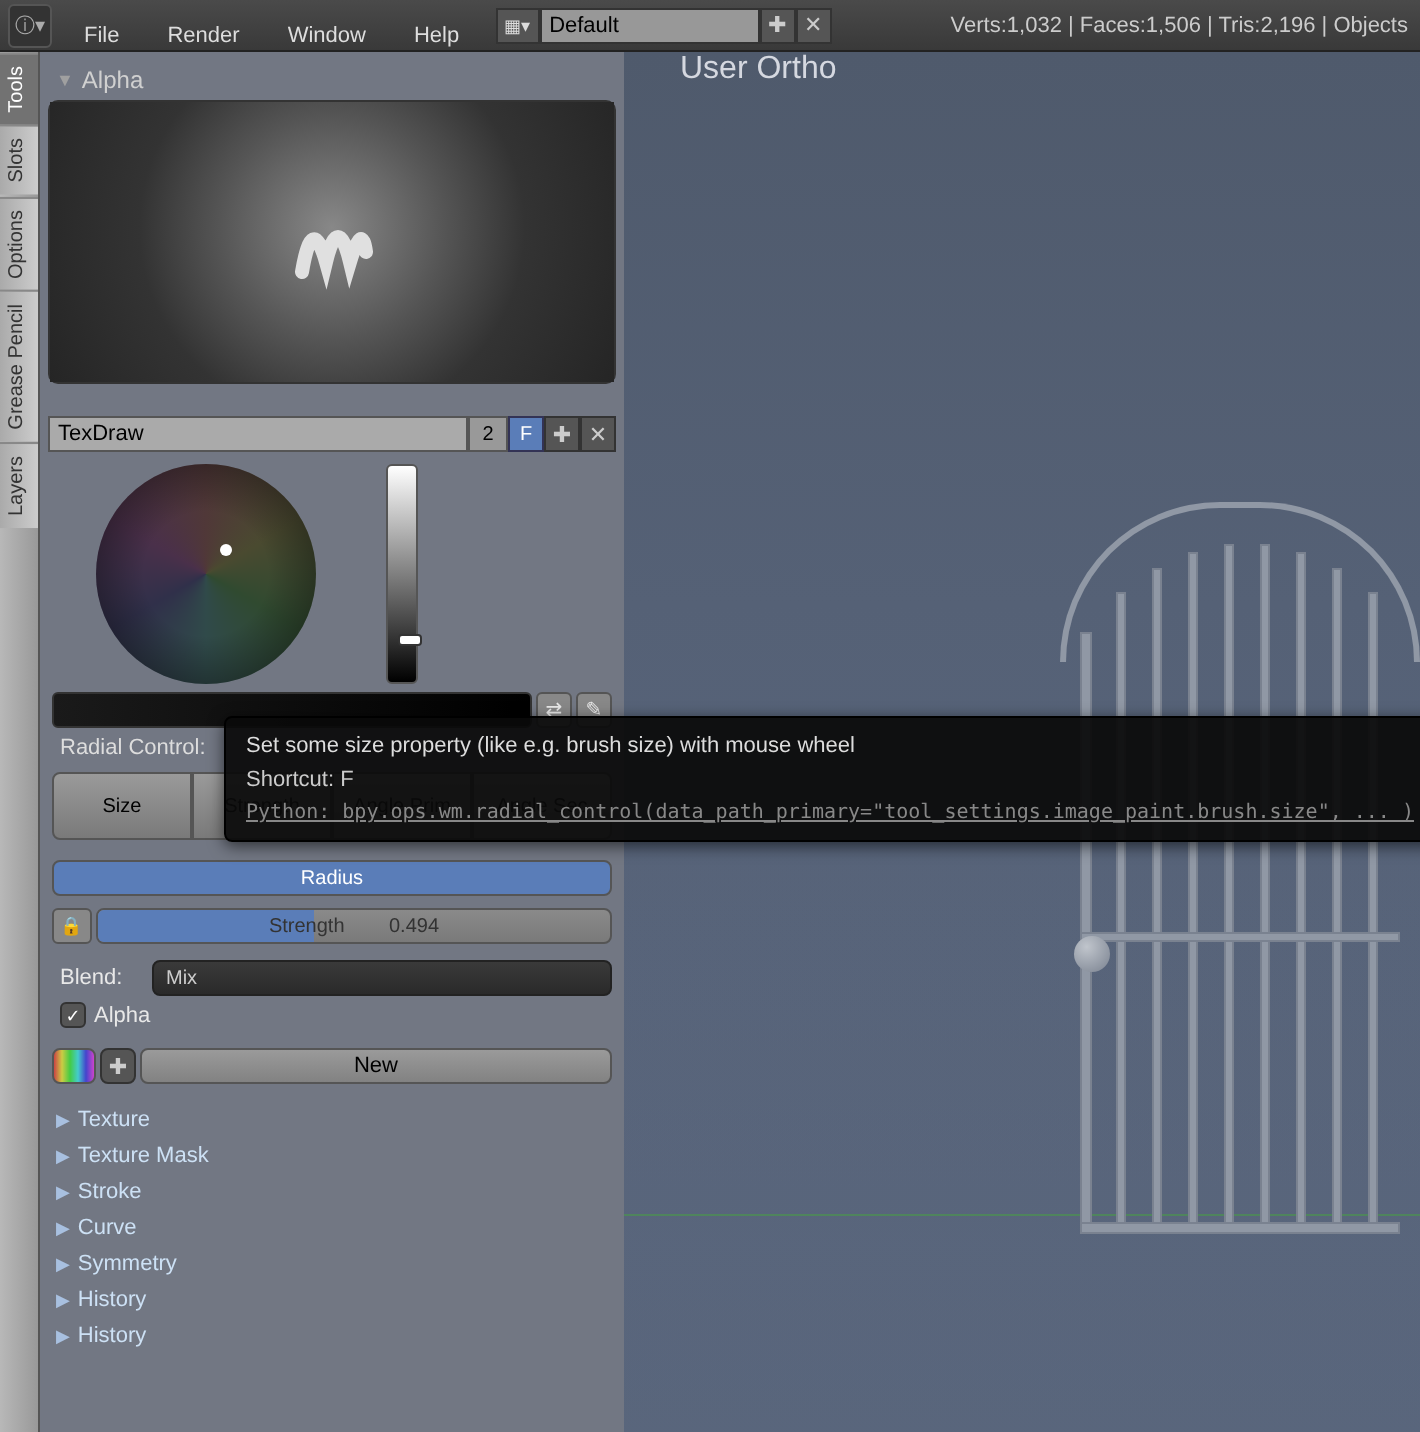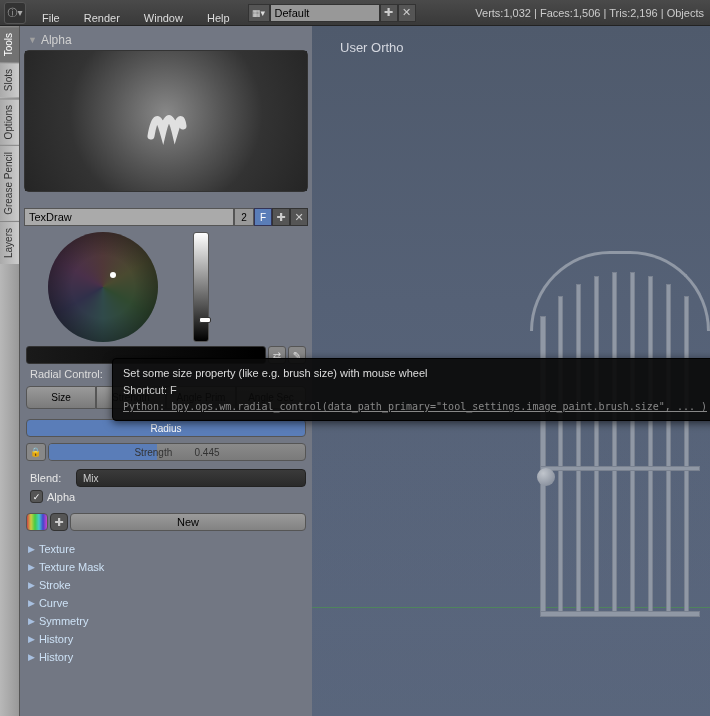--- a/index.html
+++ b/index.html
@@ -46,21 +46,21 @@
 .value-slider { width: 16px; height: 110px; background: linear-gradient(#fff,#000); border: 1px solid #555; border-radius: 3px; position: relative; }
 .value-handle { position: absolute; width: 12px; height: 6px; background: #fff; border: 1px solid #333; border-radius: 2px; right: -3px; top: 78%; }
 
 .color-swatch-row { display: flex; margin-top: 4px; gap: 2px; padding: 0 2px; }
 .color-swatch { flex: 1; height: 18px; background: linear-gradient(90deg, #1a1a1a, #000); border: 1px solid #333; border-radius: 3px; }
 .swatch-btn { width: 18px; height: 18px; background: #888; border: 1px solid #555; border-radius: 3px; display: flex; align-items: center; justify-content: center; font-size: 10px; }
 
 .row-label { padding: 4px 6px; color: #ddd; }
 
 .btnrow { display: flex; gap: 0; margin-top: 2px; padding: 0 2px; }
-.seg-btn { flex: 1; height: 23px; background: linear-gradient(#9a9a9a,#7a7a7a); border: 1px solid #555; color: #000; font-size: 10px; display: flex; align-items: center; justify-content: center; cursor: pointer; }
+.seg-btn { flex: 1; height: 34px; background: linear-gradient(#9a9a9a,#7a7a7a); border: 1px solid #555; color: #000; font-size: 10px; display: flex; align-items: center; justify-content: center; cursor: pointer; }
 .seg-btn:first-child { border-radius: 4px 0 0 4px; }
 .seg-btn:last-child { border-radius: 0 4px 4px 0; }
 
 .slider-row { display: flex; gap: 2px; margin-top: 6px; padding: 0 2px; align-items: center; }
 .slider-field { flex: 1; height: 18px; background: linear-gradient(#8a8a8a,#7a7a7a); border: 1px solid #555; border-radius: 4px; display: flex; align-items: center; justify-content: center; font-size: 10px; color: #333; position: relative; overflow: hidden; }
 .slider-field.blue { background: #5a7db8; color: #fff; }
 .slider-fill { position: absolute; left: 0; top: 0; bottom: 0; background: #5a7db8; }
 .lock-btn { width: 20px; height: 18px; background: #888; border: 1px solid #555; border-radius: 3px; display: flex; align-items: center; justify-content: center; font-size: 9px; }
 
 .dropdown { height: 18px; background: linear-gradient(#3a3a3a,#2a2a2a); border: 1px solid #222; border-radius: 4px; color: #ccc; font-size: 10px; display: flex; align-items: center; padding: 0 6px; flex: 1; }
@@ -70,21 +70,21 @@
 
 .colorset-row { display: flex; gap: 2px; padding: 3px 2px; margin-top: 4px; }
 .colorset-btn { width: 22px; height: 18px; background: linear-gradient(90deg, #c44,#cc4,#4c4,#4cc,#44c,#c4c); border: 1px solid #555; border-radius: 4px; }
 .new-btn { flex: 1; height: 18px; background: linear-gradient(#9a9a9a,#828282); border: 1px solid #555; border-radius: 4px; color: #000; font-size: 11px; }
 
 .collapsed-section { display: flex; align-items: center; padding: 3px 4px; color: #cde1f5; font-size: 11px; cursor: pointer; }
 .collapsed-section .tri { color: #a8c0e0; }
 
 
 .viewport { flex: 1; position: relative; background: linear-gradient(#4f5a6c,#556176 40%,#5b6880); overflow: hidden; }
-.view-label { position: absolute; top: 14px; left: 28px; color: #d5d8e0; font-size: 13px; }
+.view-label { position: absolute; top: 0; left: 28px; color: #d5d8e0; font-size: 16px; }
 .floor-grad { position: absolute; left: 0; right: 0; bottom: 0; height: 320px; background: linear-gradient(rgba(95,108,130,0) 0%, rgba(86,98,118,0.4) 100%); }
 .green-line { position: absolute; left: 0; right: 0; bottom: 108px; height: 1px; background: #4a9a4a; opacity: 0.6; }
 
 
 .tooltip { position: absolute; left: 88px; top: 358px; width: 645px; background: rgba(10,10,10,0.93); border: 1px solid #000; border-radius: 4px; padding: 8px 10px; color: #ddd; font-size: 11px; z-index: 10; box-shadow: 0 2px 8px rgba(0,0,0,0.6); margin-left: 24px; }
 .tooltip-line { margin-bottom: 5px; }
 .tooltip-shortcut { color: #ccc; }
 .tooltip-python { color: #888; font-family: monospace; font-size: 10px; text-decoration: underline; }
 
 
@@ -169,21 +169,21 @@
 
     <div class="slider-row" style="margin-top:10px">
       <div class="slider-field blue">
         <span>Radius</span>
       </div>
     </div>
     <div class="slider-row">
       <div class="lock-btn">🔒</div>
       <div class="slider-field">
         <span class="slider-fill" style="width:42%"></span>
-        <span style="position:relative"><span>Strength</span>&nbsp;&nbsp;&nbsp;&nbsp;&nbsp;&nbsp;&nbsp;&nbsp;<span>0.445</span></span>
+        <span style="position:relative"><span>Strength</span>&nbsp;&nbsp;&nbsp;&nbsp;&nbsp;&nbsp;&nbsp;&nbsp;<span>0.494</span></span>
       </div>
     </div>
 
     <div class="slider-row" style="margin-top:8px">
       <span style="width:48px;padding-left:4px">Blend:</span>
       <div class="dropdown">
           <span>Mix</span>
         </div>
     </div>
 

